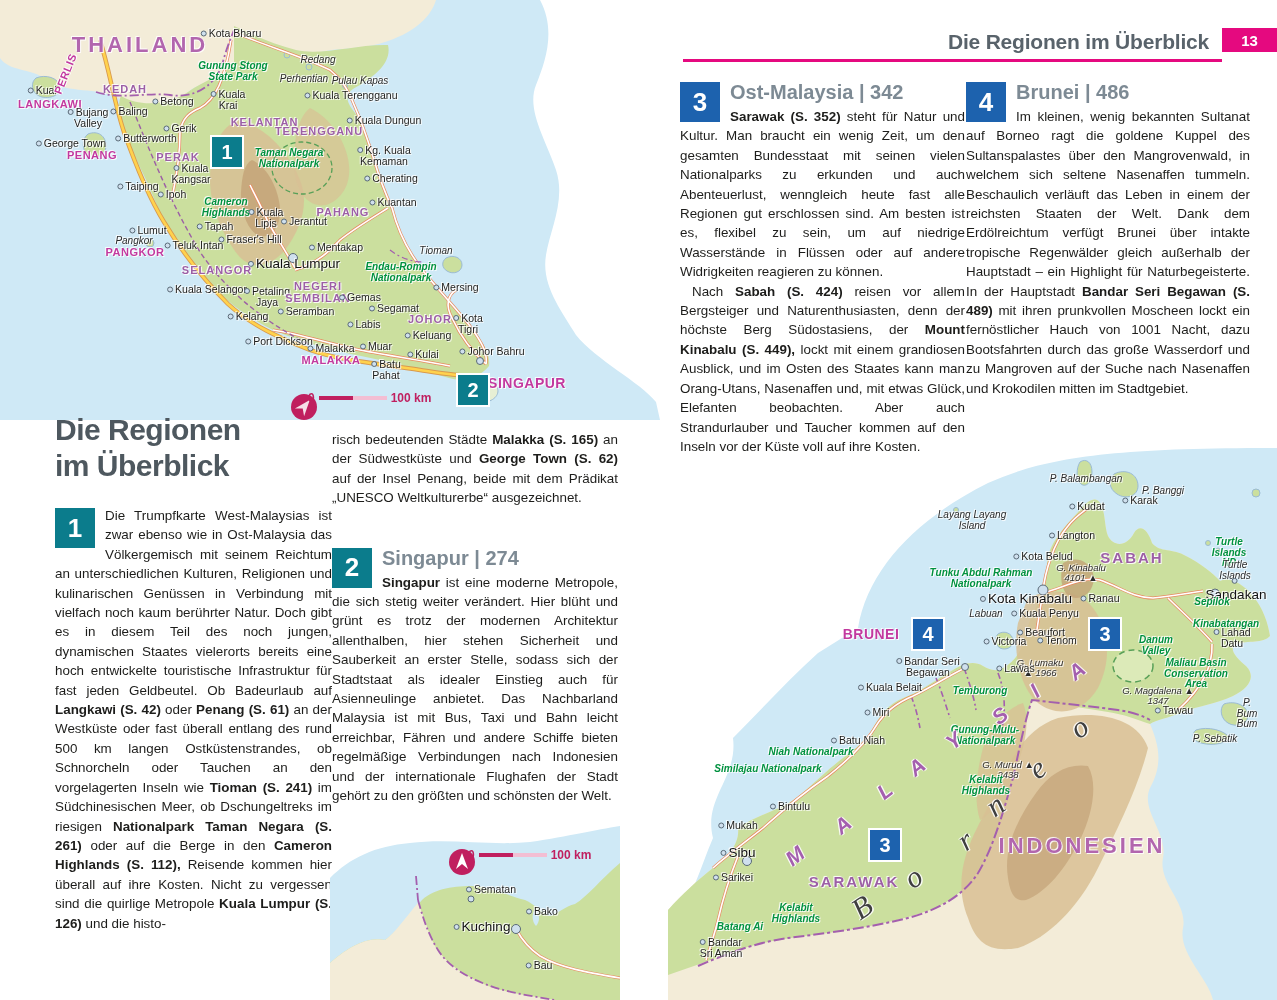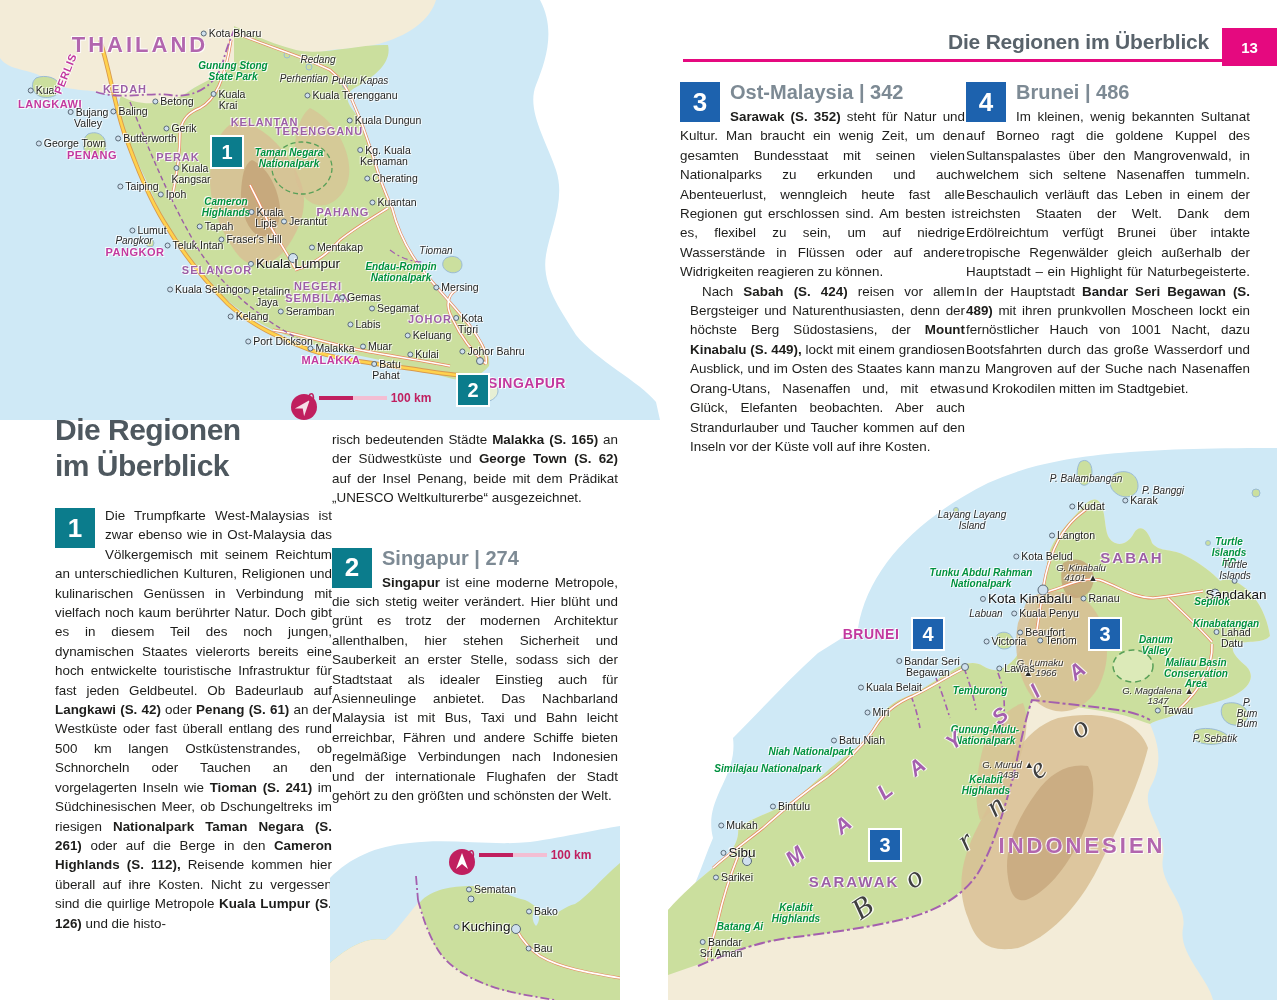--- a/index.html
+++ b/index.html
@@ -3,40 +3,40 @@
 <meta charset="utf-8">
 <style>
   html,body{margin:0;padding:0;background:#e8e8e8;}
   .page{position:relative;width:1277px;height:1000px;background:#fff;overflow:hidden;
         font-family:"Liberation Sans",sans-serif;color:#1d1d1b;margin:0 auto;}
 
   
   .hdr-title{position:absolute;top:30px;right:68px;font-size:21px;font-weight:bold;color:#59636b;
              letter-spacing:-0.2px;white-space:nowrap;}
   .hdr-rule{position:absolute;top:59px;left:683px;width:539px;height:3px;background:var(--pink);}
-  .hdr-page{position:absolute;top:28px;right:0;width:55px;height:38px;background:var(--pink);
+  .hdr-page{position:absolute;top:28px;right:0;width:55px;height:24px;background:var(--pink);
             color:#fff;font-size:15px;font-weight:bold;display:flex;align-items:center;justify-content:center;}
 
   
   .col{position:absolute;}
   .col-left{left:55px;top:412px;width:277px;}
   .col-mid{left:332px;top:430px;width:286px;}
   .col-3{left:680px;top:80px;width:285px;}
   .col-4{left:966px;top:80px;width:284px;}
   h1.pagetitle{margin:0 0 22px 0;font-size:30px;line-height:36px;color:#4e585f;white-space:pre-line;
                letter-spacing:-0.5px;}
   .sec{position:relative;}
   .nbadge{float:left;width:40px;height:40px;margin:2px 10px 2px 0;color:#fff;font-size:26px;font-weight:bold;
           display:flex;align-items:center;justify-content:center;}
   .teal{background:var(--teal);}
   .blue{background:var(--blue);}
   .sec h3{margin:0 0 3px 0;font-size:20px;line-height:24px;color:#7d8a94;font-weight:bold;}
   .body{font-size:13.4px;line-height:19.4px;text-align:justify;}
   .body p{margin:0;}
-  .body p + p{text-indent:12px;margin-left:10px;}
+  .body p + p{text-indent:12px;}
   .body b{font-weight:bold;}
   .runover{margin-bottom:38px;}
 
   
   .map{position:absolute;}
   .map svg{position:absolute;left:0;top:0;}
   .map-peninsula{left:0;top:0;width:665px;height:420px;}
   .map-borneo{left:668px;top:448px;width:609px;height:552px;}
   .map-kuching{left:330px;top:818px;width:290px;height:182px;}
 
@@ -298,21 +298,21 @@
       <span>0</span>
       <span class="bar">
           <i class="dark"></i>
           <i class="light"></i>
         </span>
       <span>100 km</span>
     </div>
   <span class="lbl k-city" style="left: 161px; top: 72px;">Sematan</span>
       <span class="lbl k-city" style="left: 212px; top: 94px;">Bako</span>
       <span class="lbl k-citybig" style="left: 152px; top: 109px;">Kuching</span>
-      <span class="lbl k-city" style="left: 209px; top: 131px; text-align: right;">Bau</span>
+      <span class="lbl k-city" style="left: 209px; top: 148px; text-align: right;">Bau</span>
     </div>
 
   <div class="map map-borneo">
     <svg width="609" height="552" viewBox="0 0 609 552">
 
       <path d="M190,180 C200,120 250,70 320,35 C380,8 450,0 609,0 L609,552 L0,552 L0,480 C25,452 32,420 45,390 C35,350 70,330 65,290 C95,260 122,230 150,205 Z" fill="#cfe9f6"></path>
 
       <path d="M0,552 L0,462 C15,445 30,432 45,420 C60,410 72,395 70,380 C85,370 100,365 115,358 C130,352 150,330 165,318 C180,305 195,298 205,280 C212,268 220,255 240,248 C255,242 270,230 285,222 C295,216 305,212 315,218 C322,222 328,224 335,220 C345,215 352,205 355,195 C360,175 368,158 375,145 C380,128 378,118 380,108 C385,90 400,75 412,62 C420,52 428,48 432,55 C438,65 436,78 440,88 C445,98 458,100 466,85 C472,75 480,82 484,95 C492,105 505,100 518,108 C532,115 545,125 552,133 C560,128 575,135 585,148 C595,160 600,175 602,188 C595,196 580,192 568,196 C560,200 568,210 578,218 C588,228 582,240 565,248 C548,256 530,258 515,264 C500,270 488,272 482,276 C490,295 496,315 482,340 C472,362 500,385 495,410 C490,435 520,455 515,480 C510,505 540,530 545,552 Z" fill="#f3ecd8"></path>
 
       <path d="M0,462 C15,445 30,432 45,420 C60,410 72,395 70,380 C85,370 100,365 115,358 C130,352 150,330 165,318 C180,305 195,298 205,280 C212,268 220,255 240,248 C255,242 270,230 285,222 C295,216 305,212 315,218 C322,222 328,224 335,220 C345,215 352,205 355,195 C360,175 368,158 375,145 C380,128 378,118 380,108 C385,90 400,75 412,62 C420,52 428,48 432,55 C438,65 436,78 440,88 C445,98 458,100 466,85 C472,75 480,82 484,95 C492,105 505,100 518,108 C532,115 545,125 552,133 C560,128 575,135 585,148 C595,160 600,175 602,188 C595,196 580,192 568,196 C560,200 568,210 578,218 C588,228 582,240 565,248 C548,256 530,258 515,264 C500,270 488,272 482,276 C470,272 455,266 440,264 C415,260 390,256 364,252 C358,268 355,285 350,302 C343,338 334,375 318,408 C305,435 288,452 262,462 C232,473 195,480 160,485 C130,489 95,492 62,505 C40,513 20,520 0,527 Z" fill="#cbdf9e"></path>

